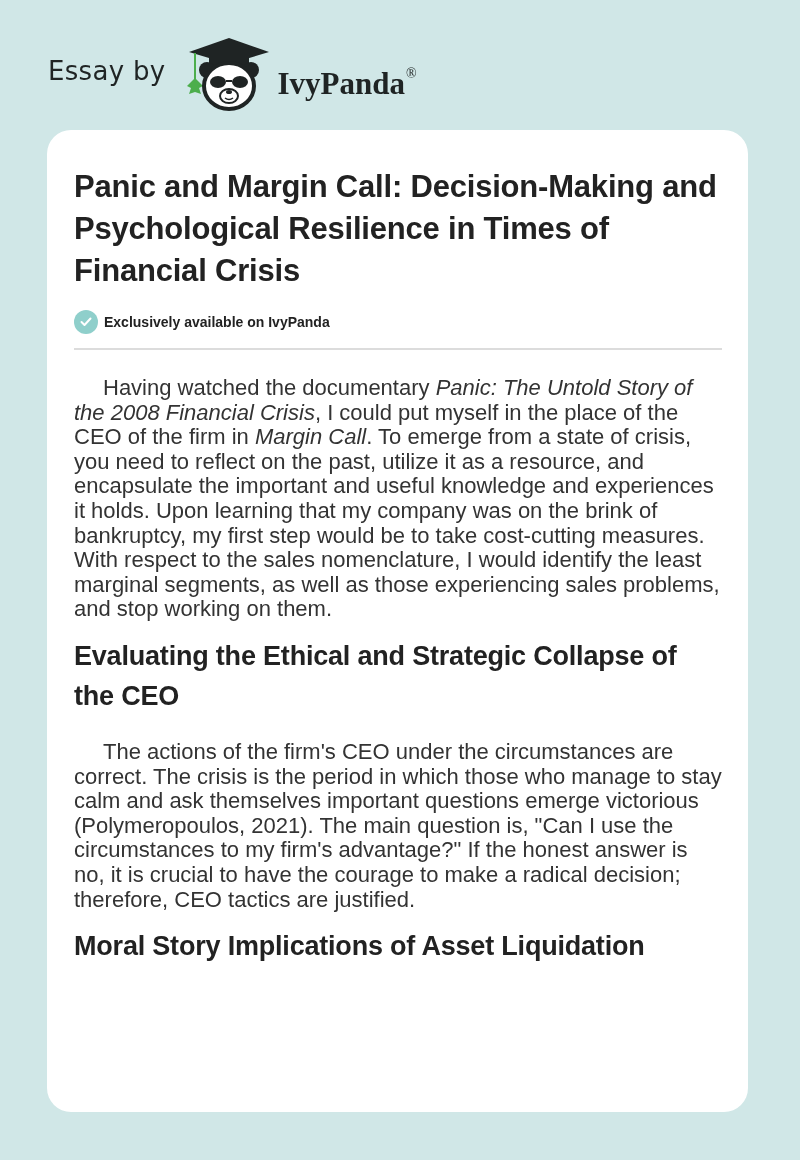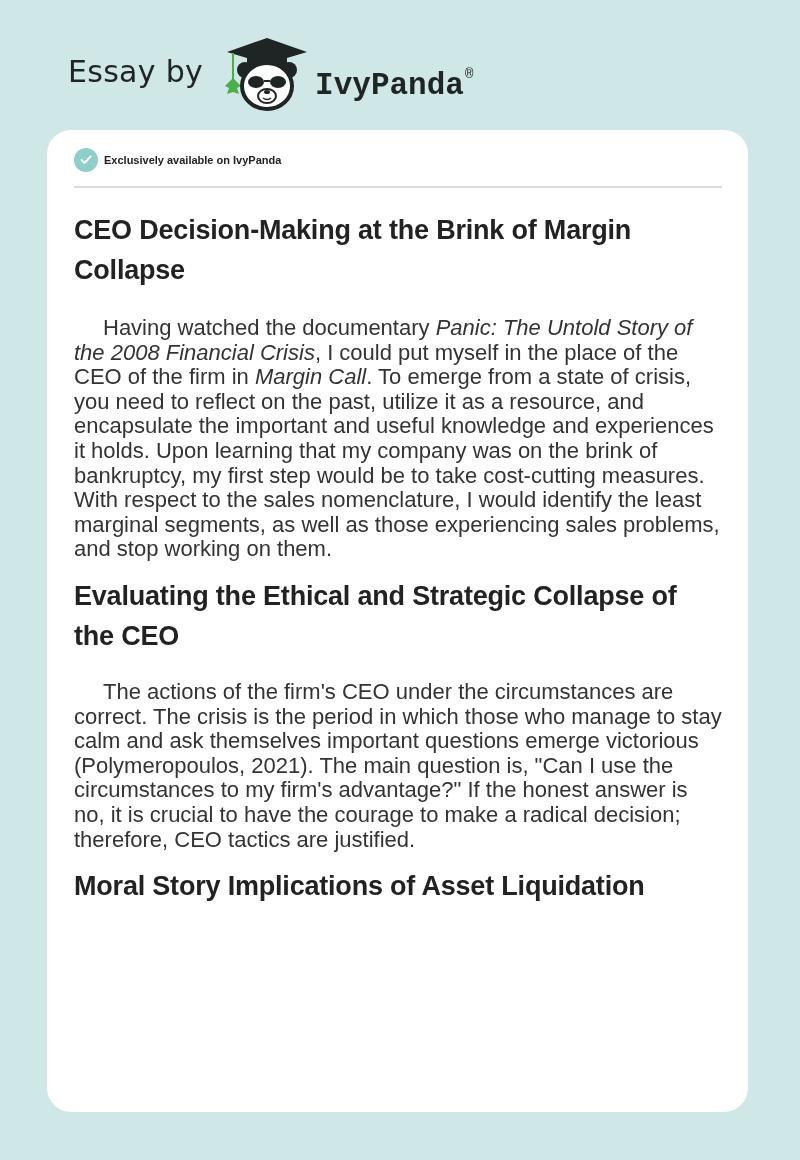--- a/index.html
+++ b/index.html
@@ -9,47 +9,46 @@
     font-family: "Liberation Sans", sans-serif;
     color: #222;
     position: relative;
   }
   .header {
     position: absolute; left: 48px; top: 34px; height: 80px;
     display: flex; align-items: center;
   }
   .essay-by {
     font-family: "DejaVu Sans", sans-serif;
-    font-size: 30px; color: #1f2424; letter-spacing: 0.3px;
+    font-size: 26px; color: #1f2424; letter-spacing: 0.3px;
     margin-top: -6px;
-    margin-left: 20px;
   }
   .logo-mark { margin-left: 18px; width: 92px; height: 80px; position: relative; }
   .brand {
-    font-family: Liberation Mono, monospace; font-weight: bold;
+    font-family: Liberation Serif, serif; font-weight: bold;
     font-size: 31px; color: #1f2424; margin-left: 2px; margin-top: 20px;
   }
   .brand sup { font-size: 14px; font-weight: normal; vertical-align: 16px; margin-left: 1px; }
 
   .card {
     position: absolute; left: 47px; top: 130px; width: 701px; height: 982px;
     background: #ffffff; border-radius: 24px; overflow: hidden;
   }
   .card-inner { padding: 0 26px 0 27px; }
   h1 {
     margin: 36px 0 0 0;
     font-size: 31px; line-height: 42px; font-weight: bold; color: #222;
     letter-spacing: -0.2px;
   }
   .badge { display: flex; align-items: center; margin-top: 18px; }
   .badge-icon {
     width: 24px; height: 24px; border-radius: 50%;
     background: #8fcfcb; display: flex; align-items: center; justify-content: center;
   }
-  .badge-text { font-size: 11px; font-weight: bold; color: #222; margin-left: 6px; }
+  .badge-text { font-size: 14px; font-weight: bold; color: #222; margin-left: 6px; }
   .divider { height: 2px; background: #dcdcdc; margin-top: 14px; }
   h2 {
     font-size: 27px; line-height: 40px; font-weight: bold; color: #222;
     margin: 0; letter-spacing: -0.2px;
   }
   .p {
     font-size: 22px; line-height: 24.6px; color: #333; margin: 0;
     text-indent: 29px;
   }
   .p i { font-style: italic; }
@@ -80,33 +79,33 @@
       <ellipse cx="46" cy="62" rx="9" ry="7" fill="#fff" stroke="#1f2424" stroke-width="2"></ellipse>
       <ellipse cx="46" cy="58" rx="3" ry="2" fill="#1f2424"></ellipse>
       <path d="M42,64 Q46,67 50,64" fill="none" stroke="#1f2424" stroke-width="1.5"></path>
     </svg>
   </div>
   <span class="brand"><span>IvyPanda</span><sup>®</sup></span>
 </div>
 
 <div class="card">
   <div class="card-inner">
+    <h1>Panic and Margin Call: Decision-Making and Psychological Resilience in Times of Financial Crisis</h1>
 
     <div class="badge">
       <span class="badge-icon">
         <svg width="12" height="10" viewBox="0 0 12 10">
             <path d="M1.5,5 L4.5,8 L10.5,1.5" fill="none" stroke="#fff" stroke-width="2" stroke-linecap="round" stroke-linejoin="round"></path>
           </svg>
       </span>
       <span class="badge-text">Exclusively available on IvyPanda</span>
     </div>
 
     <div class="divider"></div>
 
-    <h2 style="margin-top:22px;">CEO Decision-Making at the Brink of Margin Collapse</h2>
     <p class="p" style="margin-top:26px;"><span>Having watched the documentary </span><i>Panic: The Untold Story of the 2008 Financial Crisis</i><span>, I could put myself in the place of the CEO of the firm in </span><i>Margin Call</i><span>. To emerge from a state of crisis, you need to reflect on the past, utilize it as a resource, and encapsulate the important and useful knowledge and experiences it holds. Upon learning that my company was on the brink of bankruptcy, my first step would be to take cost-cutting measures. With respect to the sales nomenclature, I would identify the least marginal segments, as well as those experiencing sales problems, and stop working on them.</span></p>
 
     <h2 style="margin-top:14px;">Evaluating the Ethical and Strategic Collapse of the CEO</h2>
     <p class="p" style="margin-top:24px;">The actions of the firm's CEO under the circumstances are correct. The crisis is the period in which those who manage to stay calm and ask themselves important questions emerge victorious (Polymeropoulos, 2021). The main question is, "Can I use the circumstances to my firm's advantage?" If the honest answer is no, it is crucial to have the courage to make a radical decision; therefore, CEO tactics are justified.</p>
 
     <h2 style="margin-top:14px;">Moral Story Implications of Asset Liquidation</h2>
   </div>
 </div>
 
 </body></html>

